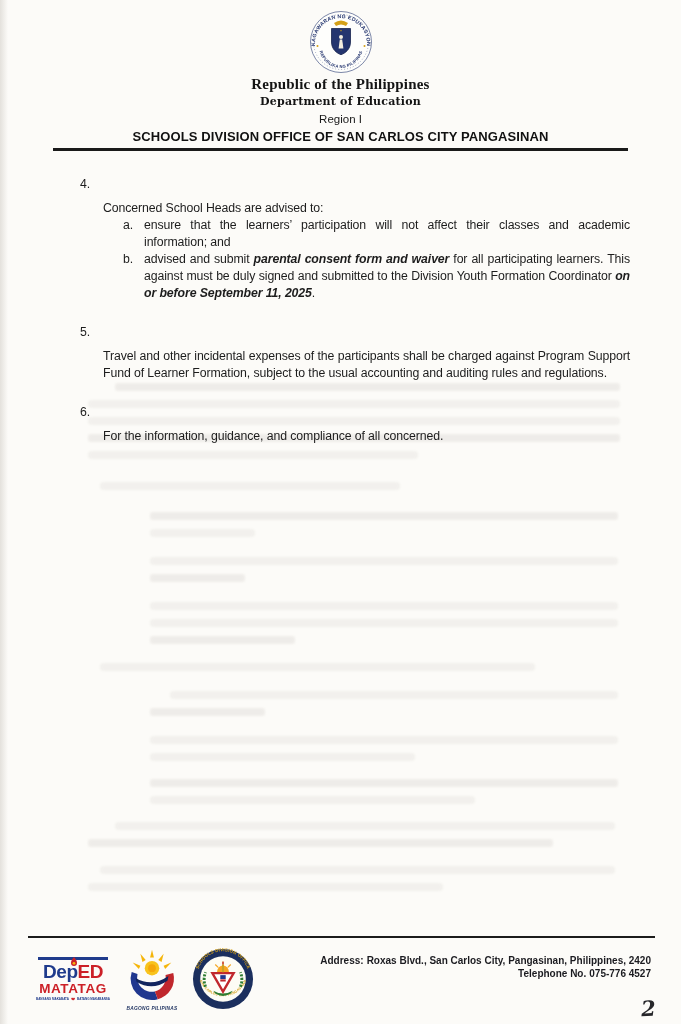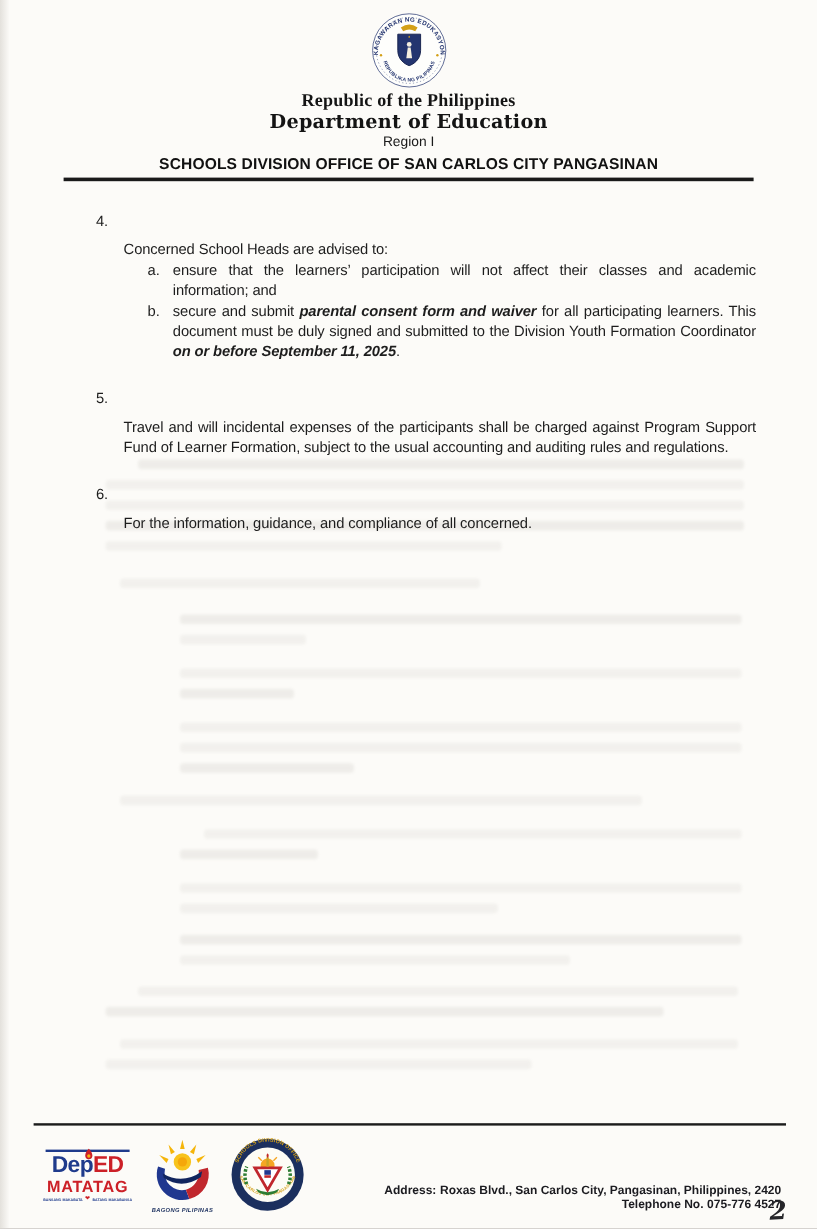--- a/index.html
+++ b/index.html
@@ -14,42 +14,42 @@
   }
   .page::before{
     content:"";position:absolute;left:0;top:0;bottom:0;width:8px;
     background:linear-gradient(to right,#d9d6d0,rgba(255,255,255,0));
     opacity:.7;pointer-events:none;z-index:5;
   }
   
   .header{position:relative;z-index:2;text-align:center;padding-top:10px;}
   .seal{display:block;margin:0 auto;width:64px;height:64px;}
   .h-republic{font-family:Liberation Serif, serif;font-weight:700;font-size:15px;line-height:16px;margin-top:2px;letter-spacing:.2px;color:#141414;}
-  .h-department{font-family:"DejaVu Serif",serif;font-weight:700;font-size:16px;line-height:19px;letter-spacing:.2px;color:#141414;}
+  .h-department{font-family:"DejaVu Serif",serif;font-weight:700;font-size:11px;line-height:19px;letter-spacing:.2px;color:#141414;}
   .h-region{font-weight:400;font-size:11.5px;line-height:13px;margin-top:2px;color:#1a1a1a;}
   .h-office{font-weight:700;font-size:13px;line-height:15px;margin-top:3px;letter-spacing:.1px;color:#111;}
   .h-rule{margin:4px 53px 0 53px;border-top:3px solid #1a1a1a;}
   
   .memo{position:relative;z-index:2;margin:25px 51px 0 80px;font-size:12.3px;line-height:17px;letter-spacing:-0.1px;}
   .mi{display:flex;align-items:flex-start;}
   .mi + .mi{margin-top:22px;}
   .num{flex:0 0 23px;font-size:12.3px;}
   .mcol{flex:1 1 auto;min-width:0;margin-top:24px;}
   .mlead{text-align:justify;}
   .msub{display:flex;align-items:flex-start;margin-left:20px;}
   .letter{flex:0 0 21px;}
   .mtext{flex:1 1 auto;text-align:justify;}
   .b{font-weight:700;font-style:italic;}
   
   .ghost{position:absolute;left:0;top:0;right:0;bottom:0;z-index:1;pointer-events:none;}
   .gline{position:absolute;height:8px;border-radius:3px;background:#857f76;filter:blur(1.3px);}
   
   .footer{position:absolute;left:0;right:0;top:936px;z-index:2;}
   .f-rule{margin:0 26px 0 28px;border-top:2.5px solid #1c1c1c;}
-  .f-row{display:flex;align-items:flex-end;padding:8px 30px 0 34px;}
+  .f-row{display:flex;align-items:flex-start;padding:8px 30px 0 34px;}
   .logos{display:flex;align-items:center;gap:9px;}
   
   .matatag{width:78px;text-align:center;position:relative;}
   .mt-topline{height:2.5px;background:#1f3b8c;margin:2px 4px 1px 4px;}
   .mt-deped{position:relative;font-weight:700;font-size:19px;line-height:21px;letter-spacing:-.5px;}
   .mt-deped .blue{color:#1f3b8c;}
   .mt-deped .red{color:#cc2027;}
   .mt-flame{position:absolute;left:36px;top:-4px;width:8px;height:10px;}
   .mt-word{font-weight:700;font-size:13.5px;line-height:14px;color:#cc2027;letter-spacing:.6px;}
   .mt-tag{display:flex;align-items:center;justify-content:center;gap:2px;margin-top:1px;}
@@ -107,28 +107,28 @@
       <div class="mi">
         <span class="num">4.</span>
         <div class="mcol">
           <div class="mlead"><span>Concerned School Heads are advised to:</span></div>
           <div class="msub">
             <span class="letter">a.</span>
             <div class="mtext"><span>ensure that the learners’ participation will not affect their classes and academic information; and</span></div>
           </div>
           <div class="msub">
             <span class="letter">b.</span>
-            <div class="mtext"><span>secure and submit </span><span class="b">parental consent form and waiver</span><span> for all participating learners. This document must be duly signed and submitted to the Division Youth Formation Coordinator </span><span class="b">on or before September 11, 2025</span><span>.</span></div>
+            <div class="mtext"><span>advised and submit </span><span class="b">parental consent form and waiver</span><span> for all participating learners. This against must be duly signed and submitted to the Division Youth Formation Coordinator </span><span class="b">on or before September 11, 2025</span><span>.</span></div>
           </div>
         </div>
       </div>
       <div class="mi">
         <span class="num">5.</span>
         <div class="mcol">
-          <div class="mlead"><span>Travel and will incidental expenses of the participants shall be charged against Program Support Fund of Learner Formation, subject to the usual accounting and auditing rules and regulations.</span></div>
+          <div class="mlead"><span>Travel and other incidental expenses of the participants shall be charged against Program Support Fund of Learner Formation, subject to the usual accounting and auditing rules and regulations.</span></div>
         </div>
       </div>
       <div class="mi">
         <span class="num">6.</span>
         <div class="mcol">
           <div class="mlead"><span>For the information, guidance, and compliance of all concerned.</span></div>
         </div>
       </div>
     </div>
 

